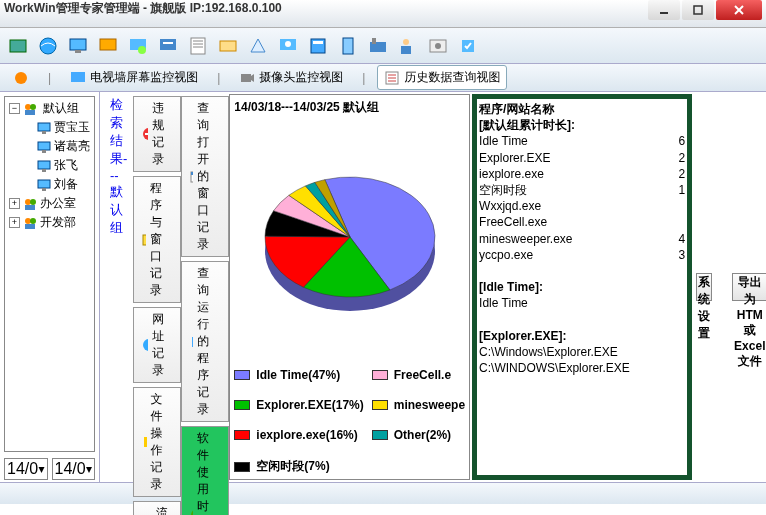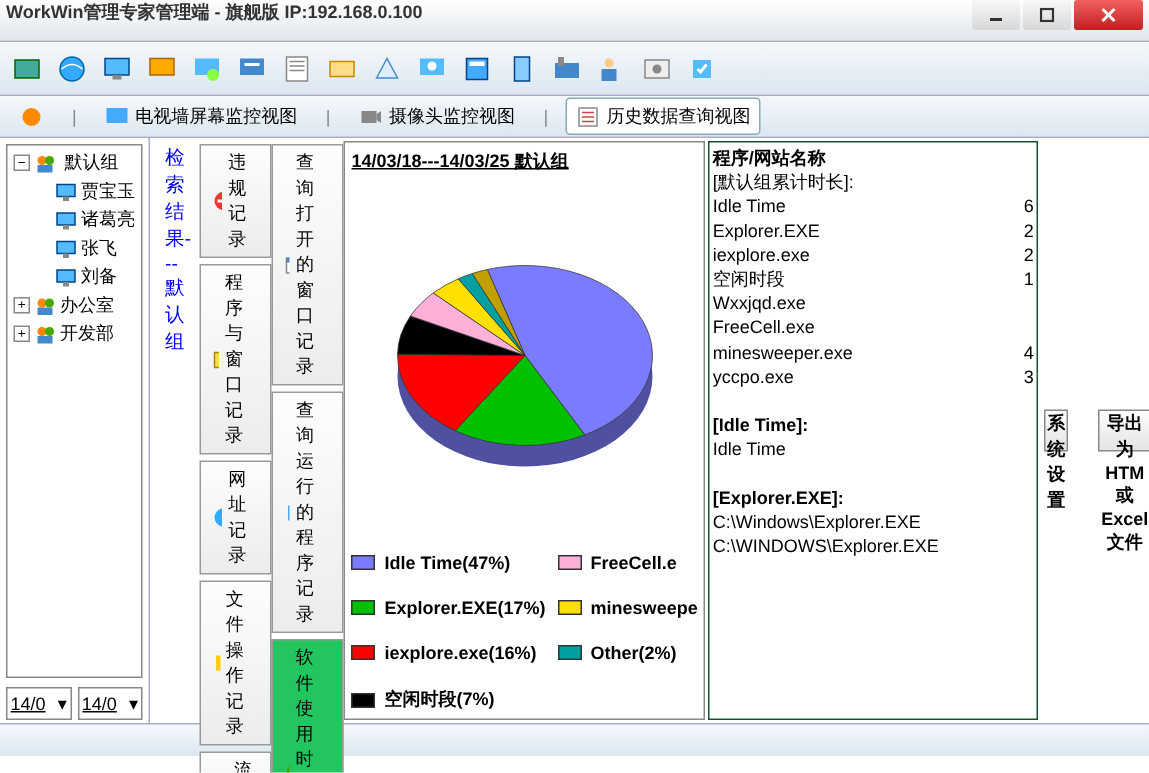--- a/index.html
+++ b/index.html
@@ -20,41 +20,41 @@
 
 .main { display: flex; height: 390px; }
 .sidebar { width: 180px; border-right: 1px solid #aac; display: flex; flex-direction: column; }
 .tree { flex: 1; background: #fff; border: 1px solid #888; margin: 4px; overflow: hidden; padding: 2px; }
 .tree-item { display: flex; align-items: center; gap: 3px; padding: 1px 2px; cursor: pointer; white-space: nowrap; }
 .tree-child { margin-left: 28px; }
 .tree-toggle { width: 11px; height: 11px; border: 1px solid #888; display: inline-flex; align-items: center; justify-content: center; font-size: 9px; line-height: 1; cursor: pointer; }
 
 .daterow { display: flex; gap: 4px; margin: 2px 4px; }
 .datesel { flex: 1; border: 1px solid #888; background: #fff; height: 22px; display: flex; align-items: center; padding: 0 2px; }
-.datesel input { border: none; width: 100%; font-size: 12px; text-decoration: underline; }
+.datesel input { border: none; width: 100%; font-size: 16px; }
 .arrow { cursor: pointer; }
 
 .btnrow { display: flex; gap: 4px; margin: 4px; }
 .btn { flex: 1; background: linear-gradient(#fdfdfd,#e4e4e4); border: 1px solid #888; height: 26px; cursor: pointer; font-weight: bold; }
 
 .content { flex: 1; display: flex; flex-direction: row; padding: 2px 4px; }
 .search-result { color: #0000ee; font-size: 13px; padding: 2px 6px; }
 .recordtabs { display: flex; gap: 4px; flex-wrap: wrap; margin: 2px 0; }
 .rtab { border: 1px solid #999; background: linear-gradient(#fdfdfd,#ececec); padding: 3px 8px; display: flex; align-items: center; gap: 4px; cursor: pointer; }
 .rtab.active { background: #22c55e; border-bottom-color: #fff; }
 
 .datarow { display: flex; gap: 2px; flex: 1; min-height: 0; }
 .chartbox { flex: 1; border: 1px solid #888; background: #fff; display: flex; flex-direction: column; padding: 4px; }
-.chart-title { font-weight: bold; margin-bottom: 4px; text-decoration: underline; }
+.chart-title { font-weight: bold; margin-bottom: 4px; }
 .pie-holder { flex: 1; display: flex; align-items: center; justify-content: center; }
 .legend { display: grid; grid-template-columns: 1fr 1fr; gap: 16px 8px; margin-top: 4px; }
 .legend-item { display: flex; align-items: center; gap: 6px; font-family: "Courier New", monospace; font-weight: bold; }
 .swatch { width: 16px; height: 10px; border: 1px solid #333; flex-shrink: 0; }
 
-.listbox { width: 220px; border: 1px solid #14532d; background: #fff; overflow-y: scroll; font-family: "SimSun", "Courier New", monospace; line-height: 1.35; padding: 2px; }
+.listbox { width: 220px; border: 5px solid #14532d; background: #fff; overflow-y: scroll; font-family: "SimSun", "Courier New", monospace; line-height: 1.35; padding: 2px; }
 .listbox .hdr { font-weight: bold; }
 .listbox .row { display: flex; justify-content: space-between; white-space: nowrap; }
 
 .footer { display: flex; gap: 10px; padding: 6px 4px; align-items: center; }
 .footer .btn { flex: initial; padding: 0 1px; height: 28px; }
 .footer .gap { flex: 1; }
 
 .statusbar { height: 22px; border-top: 1px solid #aac; background: linear-gradient(#f4f8fc,#dce7f0); display: flex; align-items: center; padding: 0 6px; font-size: 11px; overflow: hidden; }
 </style>
 </head>
@@ -380,21 +380,21 @@
               <span>Other(2%)</span>
             </div>
           <div class="legend-item">
               <span class="swatch" style="background:#000"></span>
               <span>空闲时段(7%)</span>
             </div>
         </div>
       </div>
       <div class="listbox">
         <div class="hdr">程序/网站名称</div>
-        <div style="font-weight:normal">[默认组累计时长]:</div>
+        <div style="font-weight:bold">[默认组累计时长]:</div>
         <div class="row">
             <span>Idle Time</span>
             <span>6</span>
           </div>
         <div class="row">
             <span>Explorer.EXE</span>
             <span>2</span>
           </div>
         <div class="row">
             <span>iexplore.exe</span>

